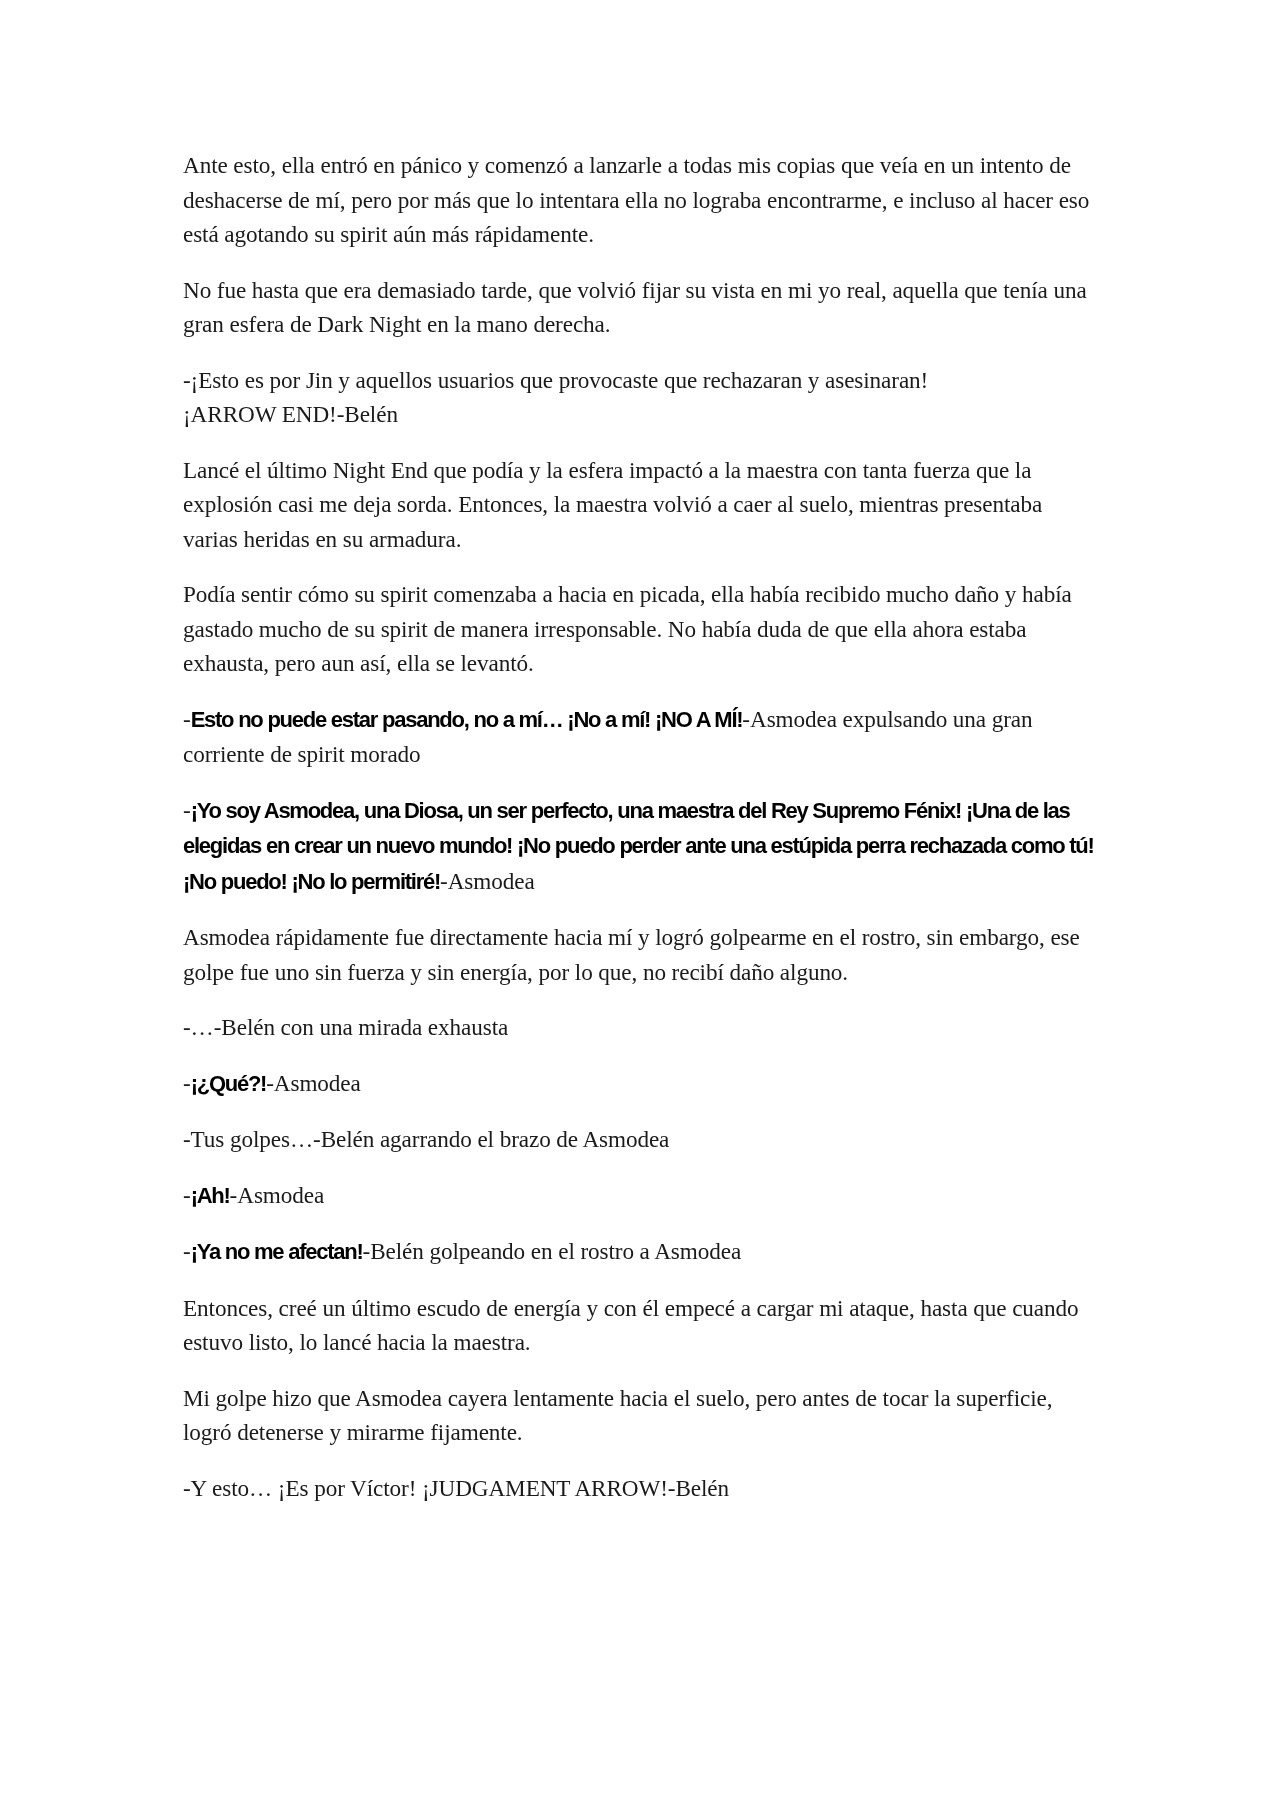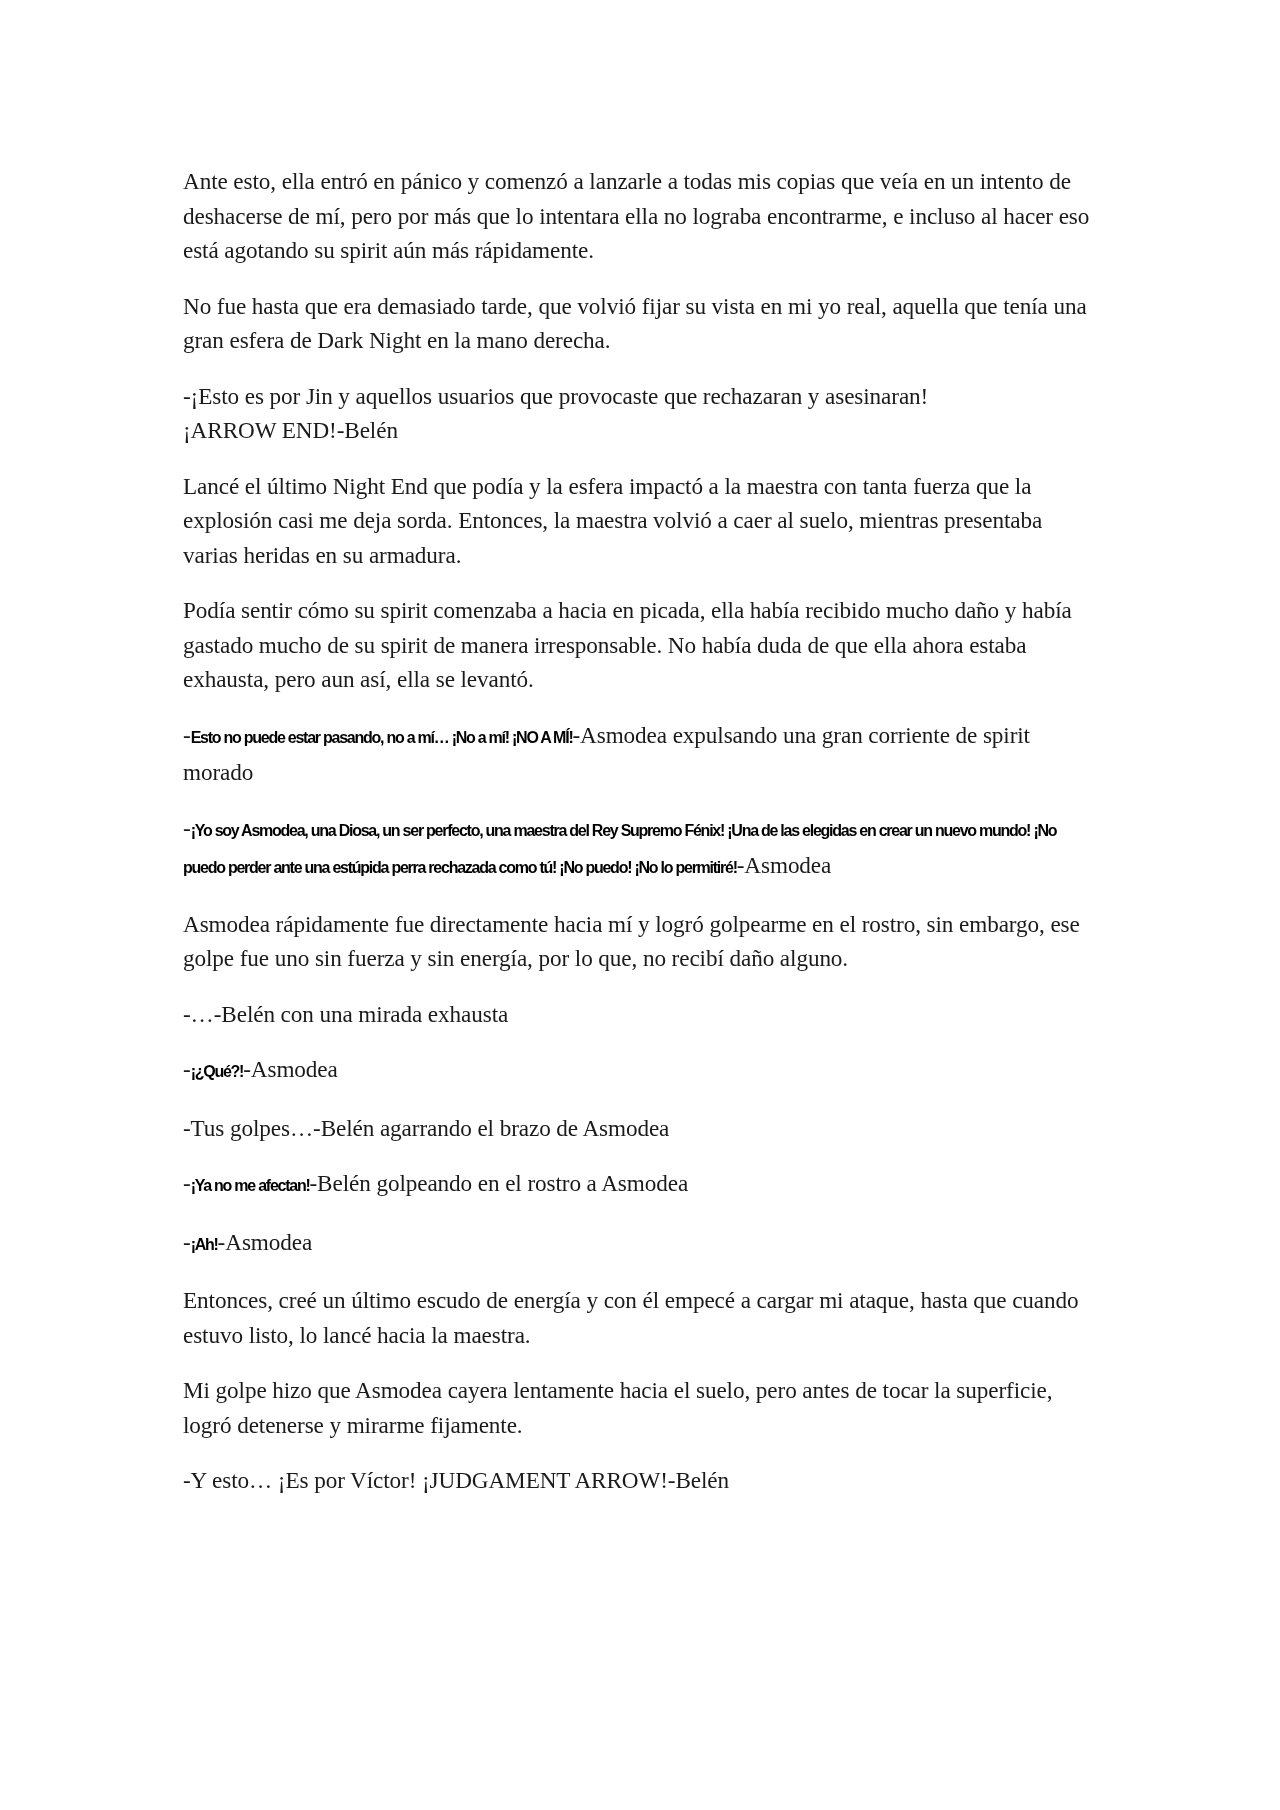--- a/index.html
+++ b/index.html
@@ -9,35 +9,35 @@
     }
     body {
       width: 1280px;
       height: 1810px;
       position: relative;
       overflow: hidden;
     }
     .page {
       position: absolute;
       left: 183px;
-      top: 164px;
+      top: 148px;
       width: 912px;
       font-family: "Liberation Serif", "DejaVu Serif", serif;
       font-size: 23.2px;
       line-height: 34.5px;
       color: #1a1a1a;
     }
     .para {
       margin: 0 0 21px 0;
       letter-spacing: -0.1px;
     }
     .shout-block {
       font-family: "Liberation Sans", "DejaVu Sans", sans-serif;
       font-weight: bold;
-      font-size: 16px;
+      font-size: 22px;
       letter-spacing: -1.25px;
       color: #000000;
     }
   </style>
 </head>
 <body>
 
 <div class="page">
 
   <p class="para">Ante esto, ella entró en pánico y comenzó a lanzarle a todas mis copias que veía en un intento de deshacerse de mí, pero por más que lo intentara ella no lograba encontrarme, e incluso al hacer eso está agotando su spirit aún más rápidamente.</p>
@@ -70,25 +70,25 @@
 
   <p class="para">
     <span>-</span><span class="shout-block">¡¿Qué?!</span><span>-Asmodea</span>
   </p>
 
   <p class="para">
     <span>-Tus golpes…-Belén agarrando el brazo de Asmodea</span>
   </p>
 
   <p class="para">
-    <span>-</span><span class="shout-block">¡Ya no me afectan!</span><span>-Belén golpeando en el rostro a Asmodea</span>
+    <span>-</span><span class="shout-block">¡Ah!</span><span>-Asmodea</span>
   </p>
 
   <p class="para">
-    <span>-</span><span class="shout-block">¡Ah!</span><span>-Asmodea</span>
+    <span>-</span><span class="shout-block">¡Ya no me afectan!</span><span>-Belén golpeando en el rostro a Asmodea</span>
   </p>
 
   <p class="para">Entonces, creé un último escudo de energía y con él empecé a cargar mi ataque, hasta que cuando estuvo listo, lo lancé hacia la maestra.</p>
 
   <p class="para">Mi golpe hizo que Asmodea cayera lentamente hacia el suelo, pero antes de tocar la superficie, logró detenerse y mirarme fijamente.</p>
 
   <p class="para">
     <span>-Y esto… ¡Es por Víctor! ¡JUDGAMENT ARROW!-Belén</span>
   </p>
 

